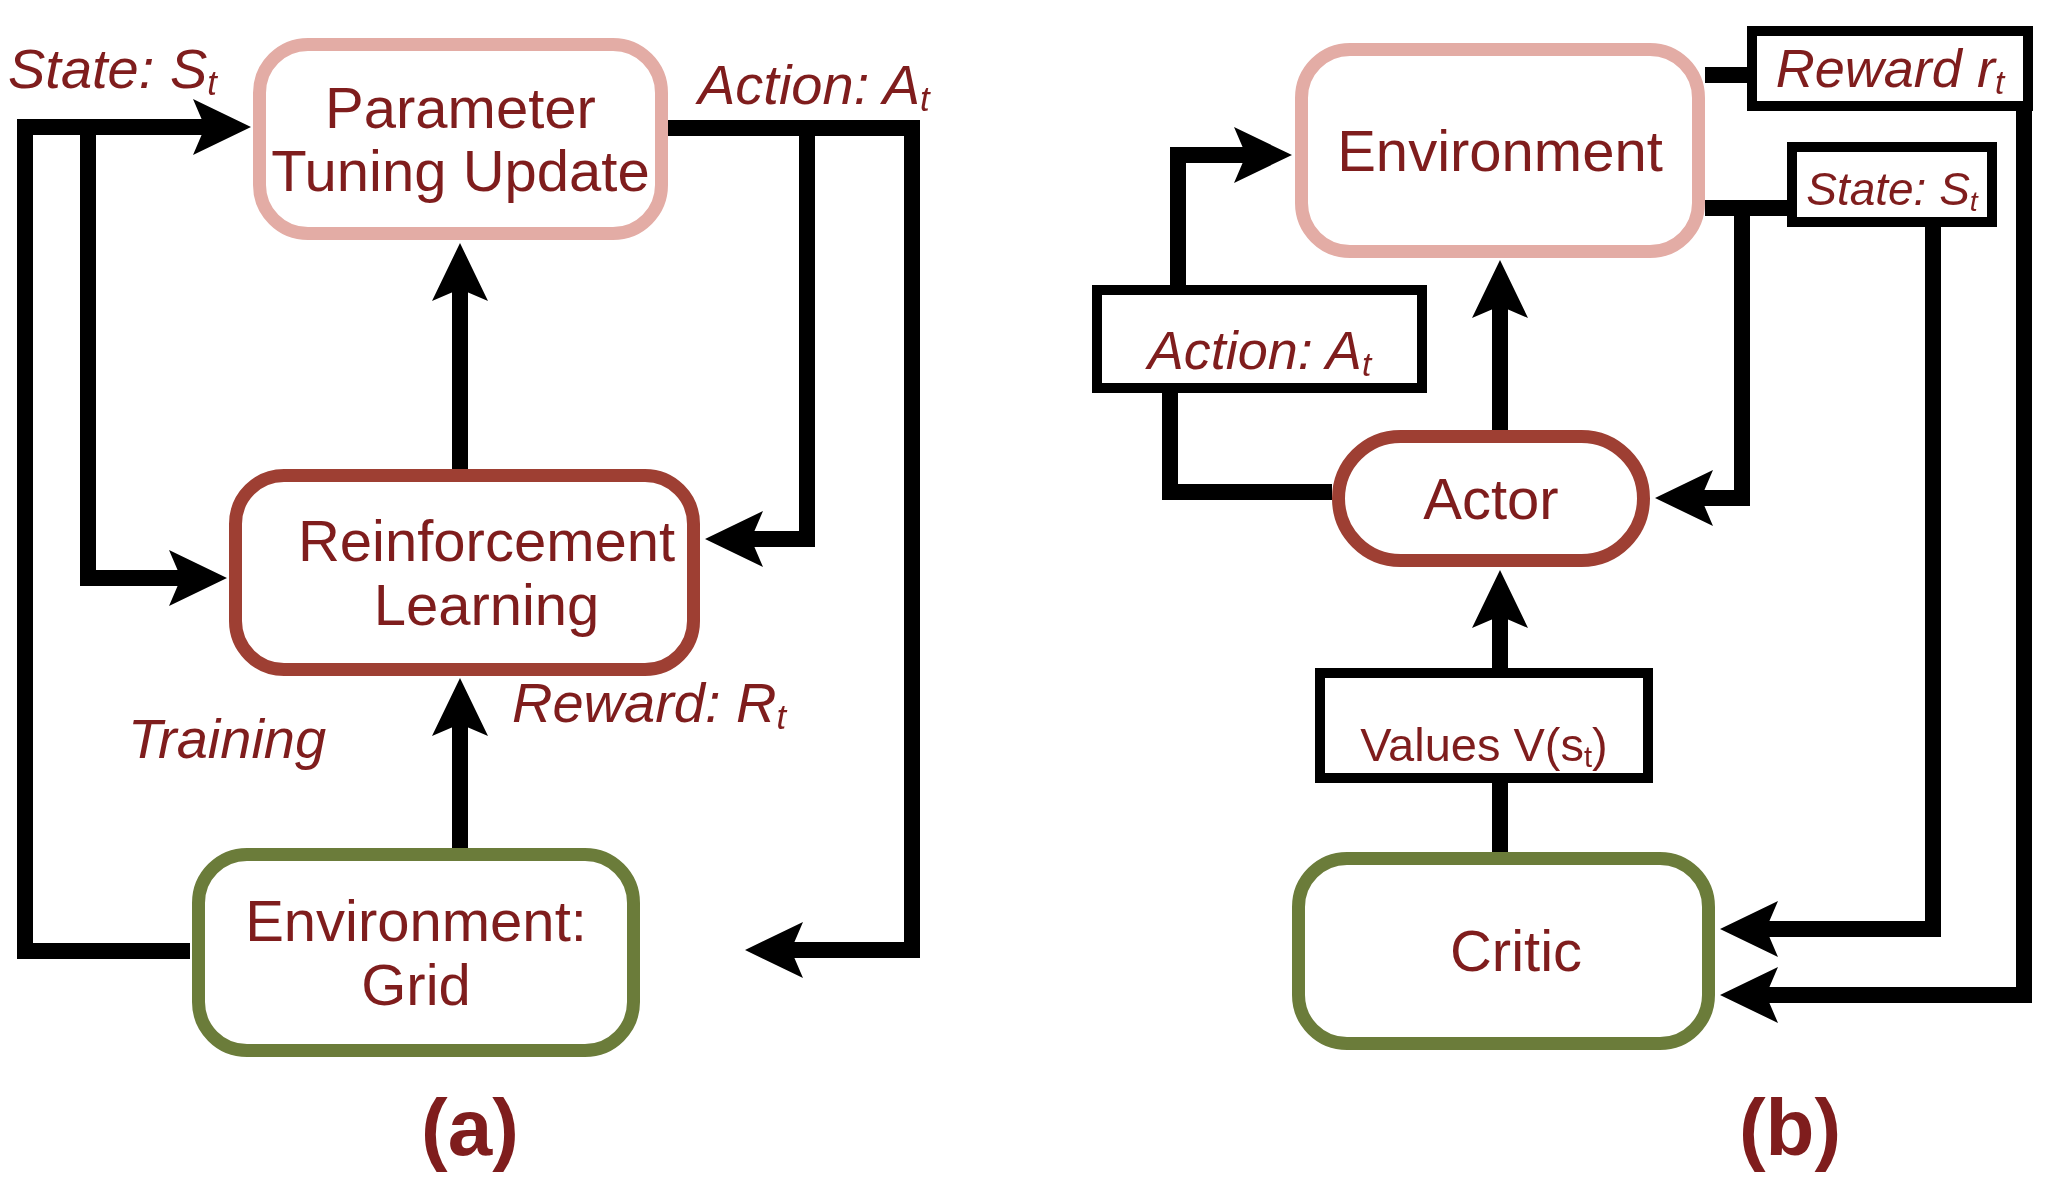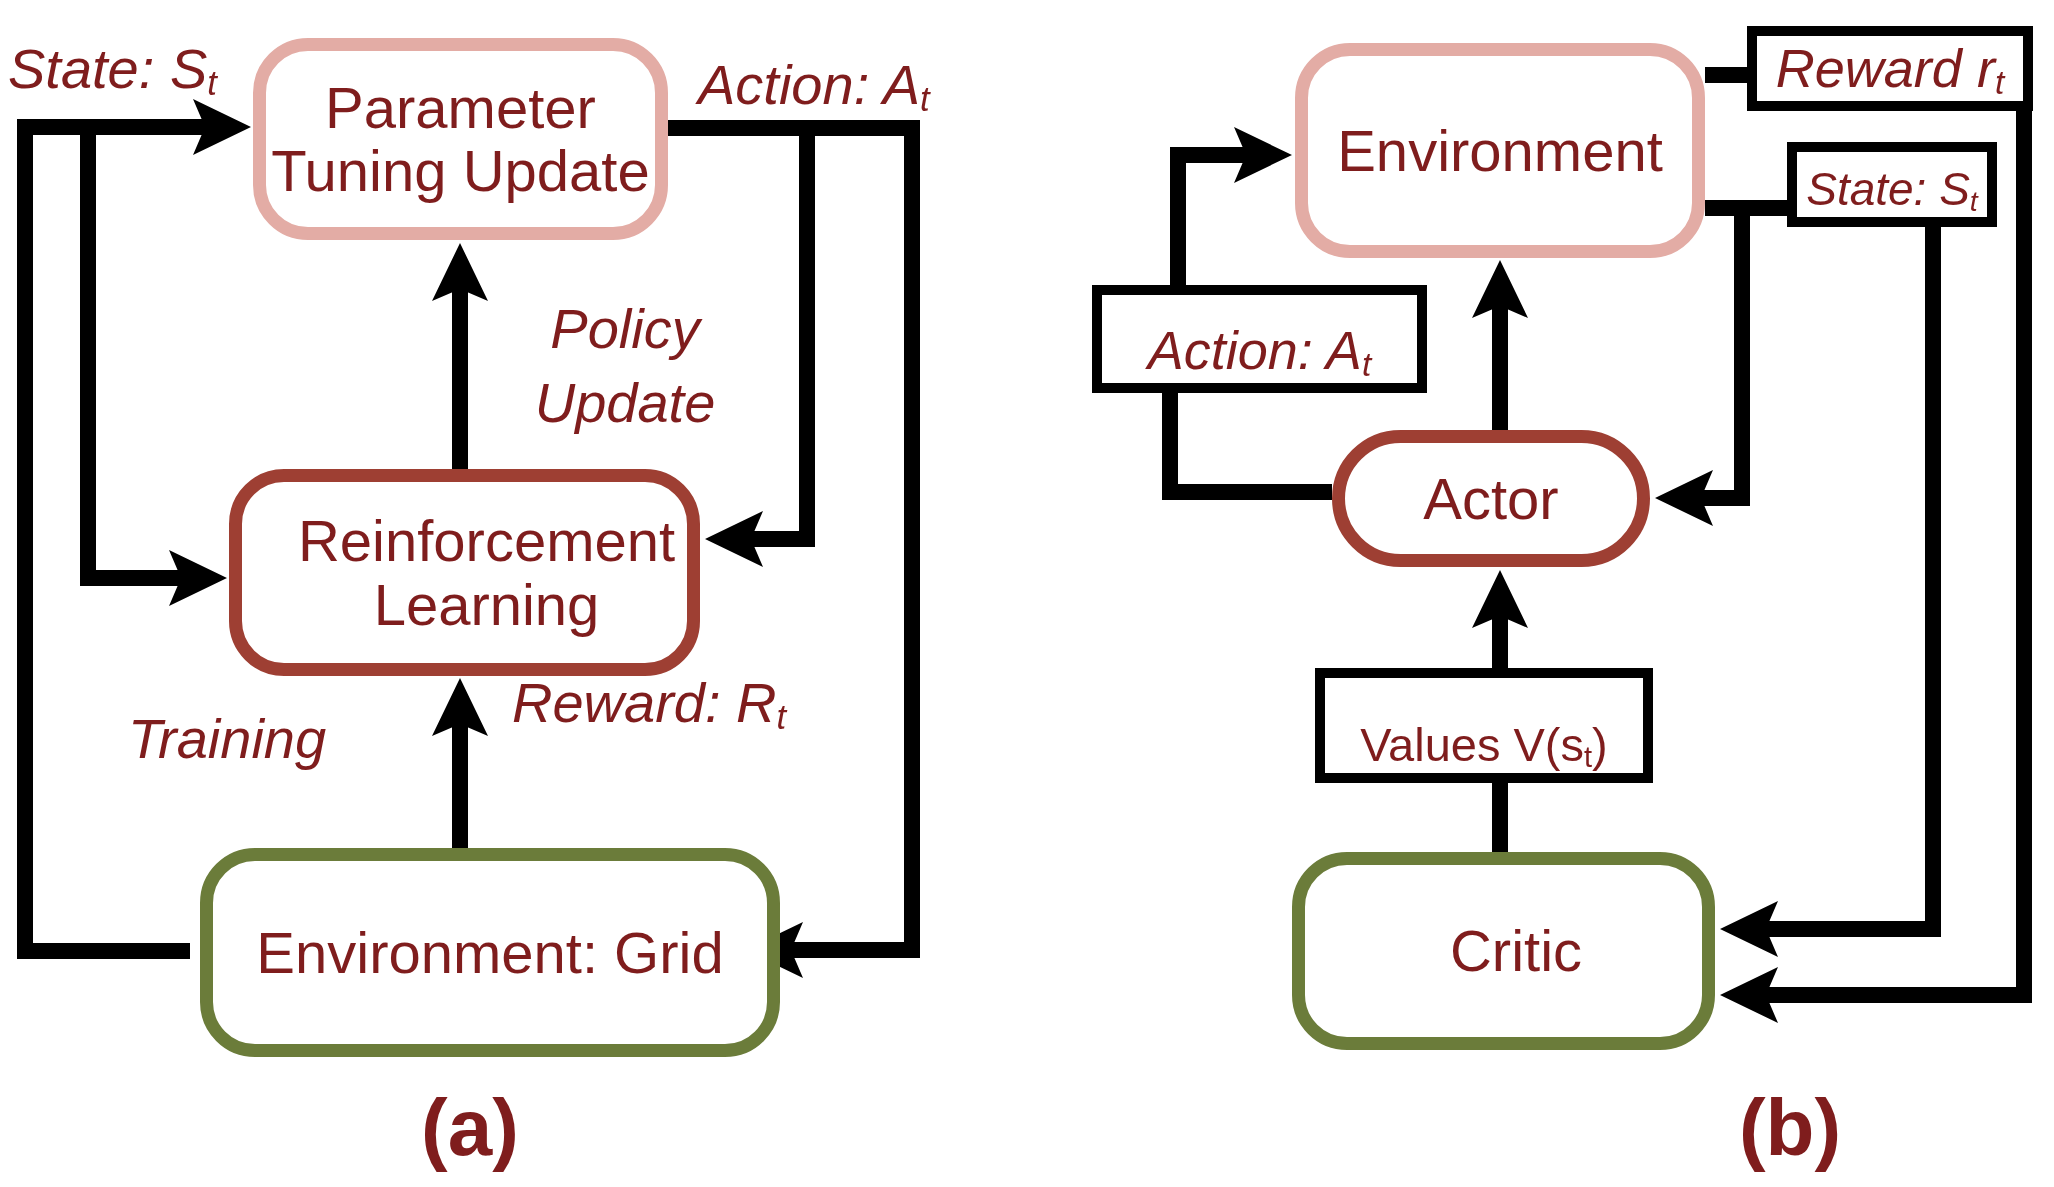--- a/index.html
+++ b/index.html
@@ -69,36 +69,32 @@
   <div class="box round pink t58" style="left:253px;top:38px;width:415px;height:202px;">
     <div>Parameter</div>
     <div>Tuning Update</div>
   </div>
 
   <div class="box round brick t58" style="left:229px;top:469px;width:471px;height:207px;padding-left:44px;">
     <div>Reinforcement</div>
     <div>Learning</div>
   </div>
 
-  <div class="box round olive t58" style="left:200px;top:848px;width:580px;height:209px;">
+  <div class="box round olive t58" style="left:192px;top:848px;width:448px;height:209px;align-items:flex-end;">
     <div>Environment: Grid</div>
   </div>
 
   <div class="label" style="left:8px;top:36px;">
     <span>State: S</span><span class="sub">t</span>
   </div>
 
   <div class="label" style="left:698px;top:52px;">
     <span>Action: A</span><span class="sub">t</span>
   </div>
 
-  <div class="label pu" style="left:505px;top:292px;width:240px;">
-    <div>Policy</div>
-    <div>Update</div>
-  </div>
 
   <div class="label" style="left:128px;top:706px;">Training</div>
 
   <div class="label" style="left:512px;top:670px;">
     <span>Reward: R</span><span class="sub">t</span>
   </div>
 
   <div class="caption" style="left:370px;top:1082px;">
     <span class="paren">(</span><span>a</span><span class="paren">)</span>
   </div>

